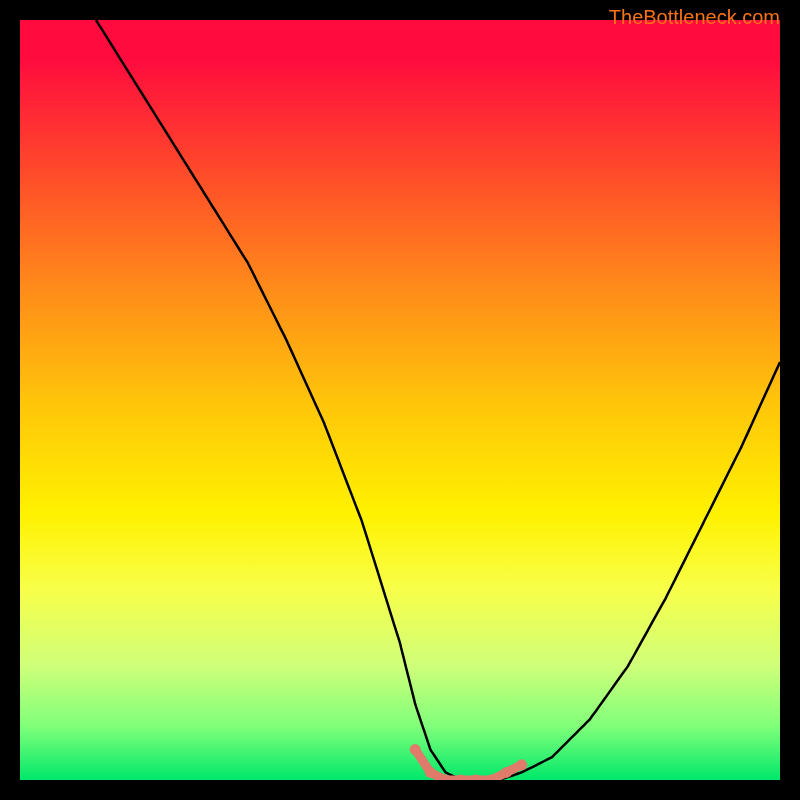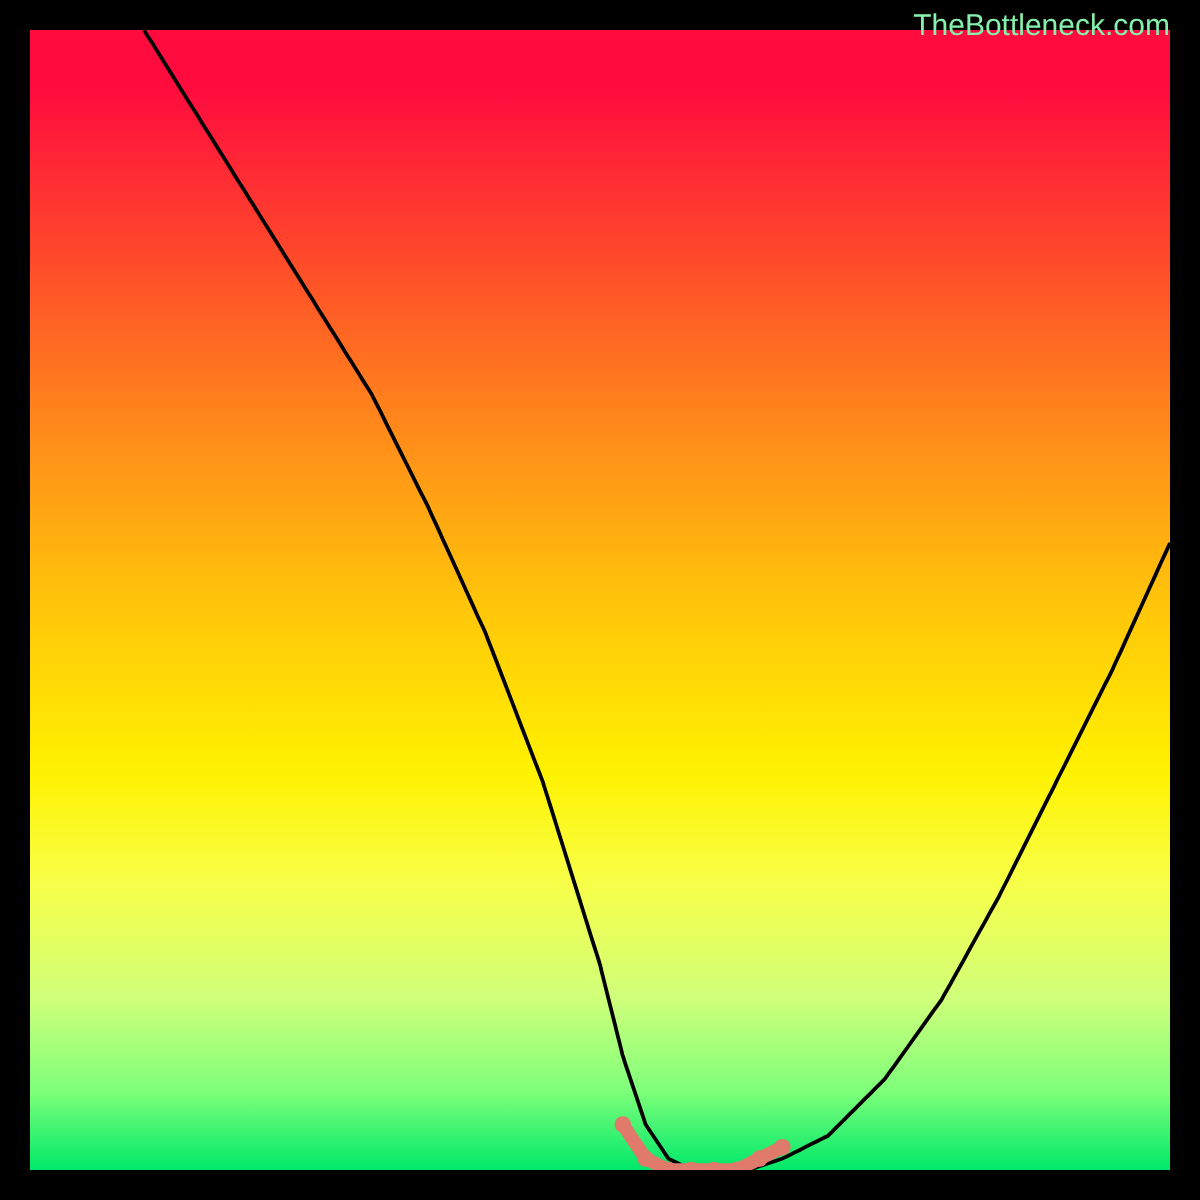--- a/index.html
+++ b/index.html
@@ -8,21 +8,21 @@
     width: 800px;
     height: 800px;
     background: #000;
     position: relative;
     font-family: Arial, sans-serif;
   }
   .watermark {
     position: absolute;
     top: 6px;
     right: 20px;
-    color: #86efac;
+    color: #f97316;
     font-size: 20px;
     font-weight: 500;
     z-index: 10;
   }
   .frame {
     position: absolute;
     left: 20px;
     top: 20px;
     width: 760px;
     height: 760px;

